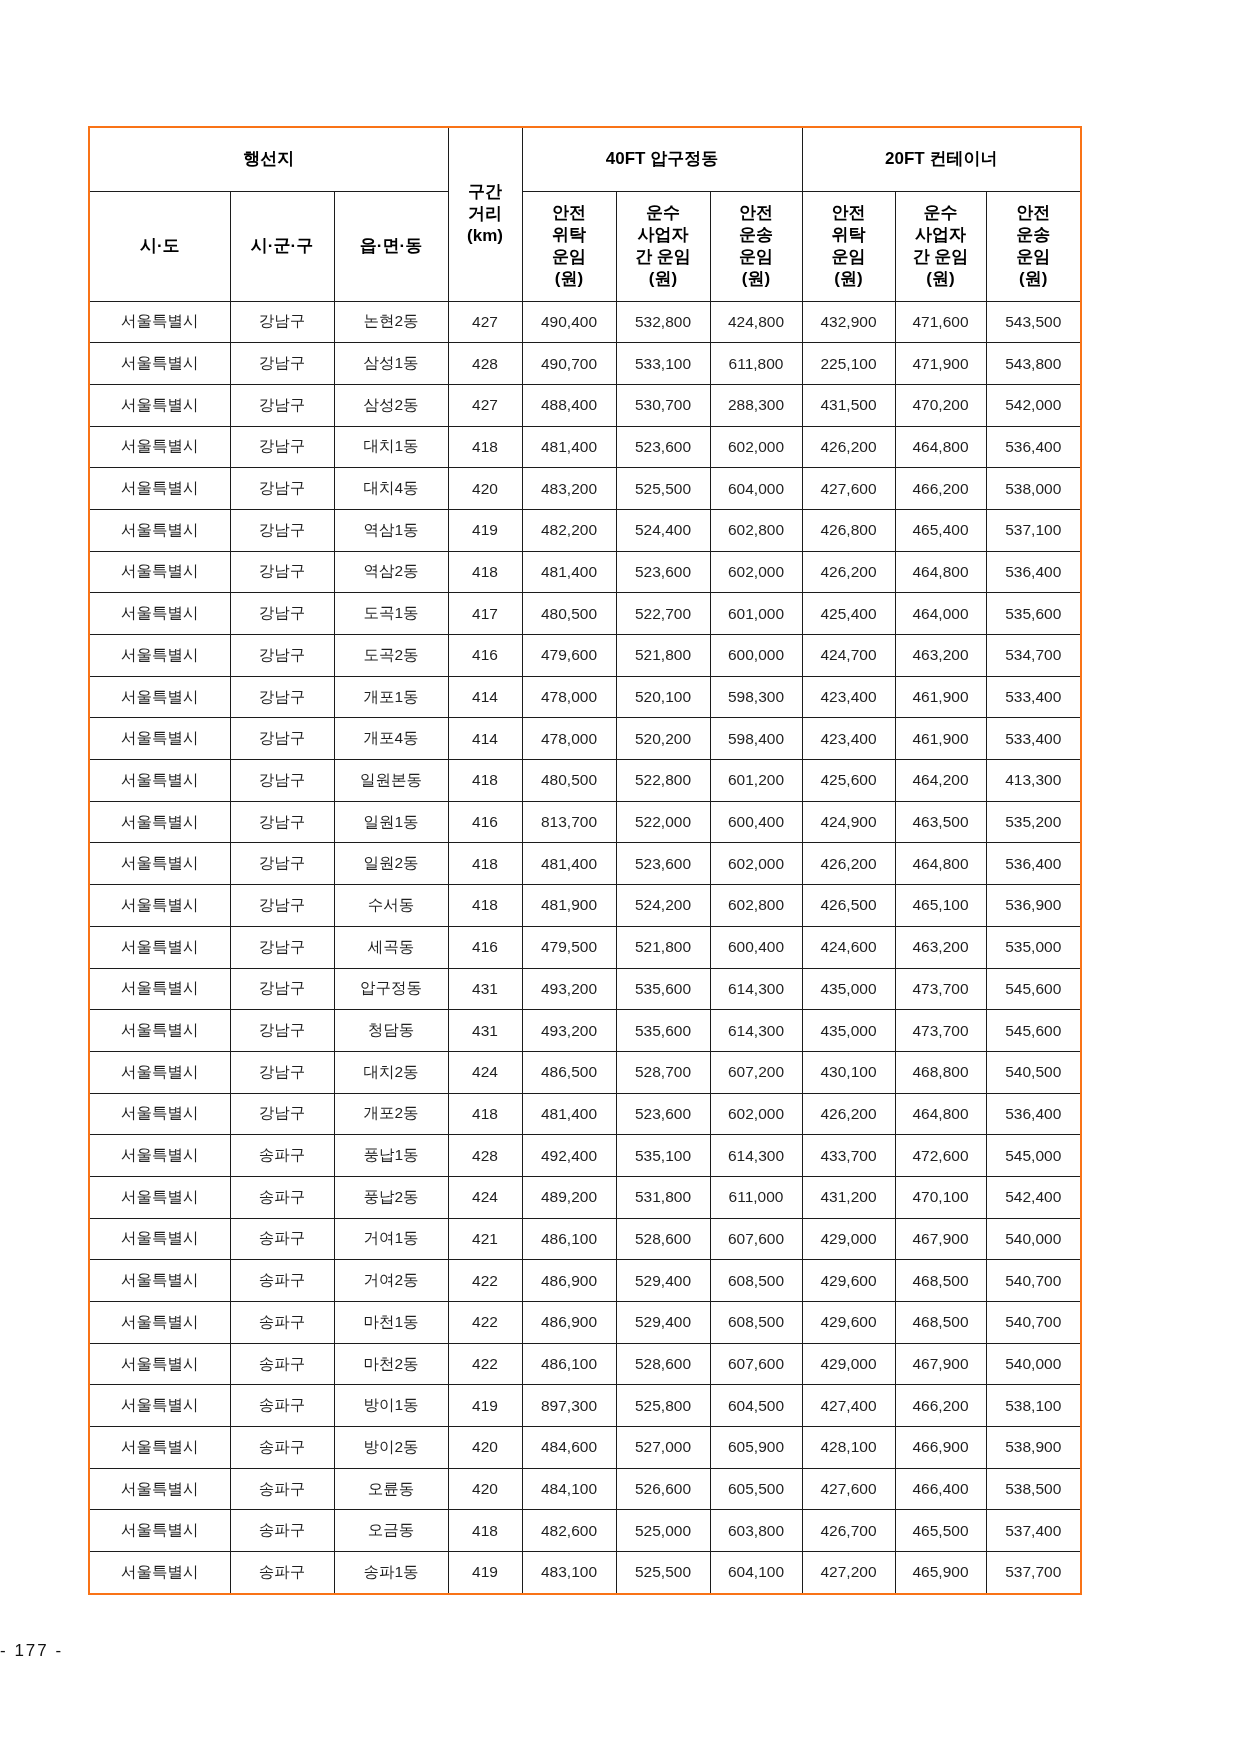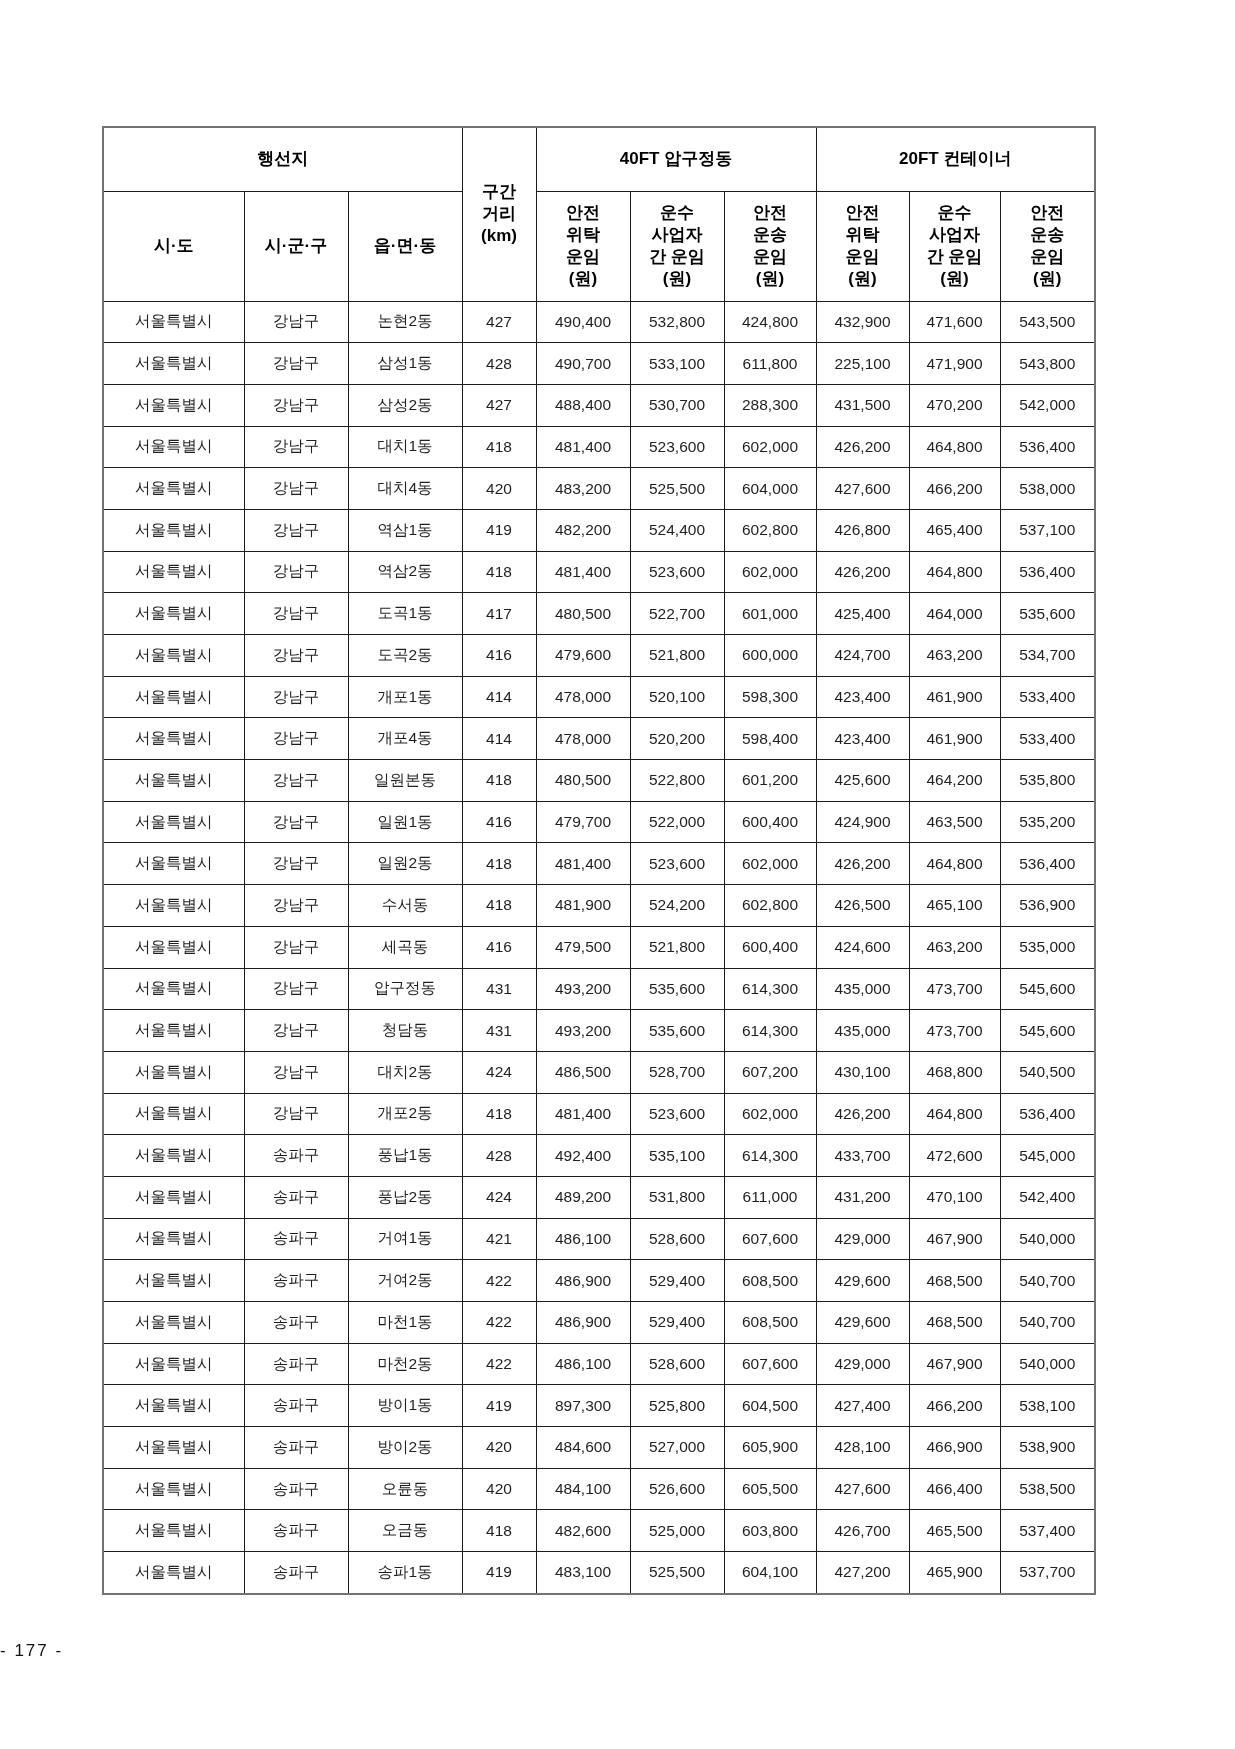--- a/index.html
+++ b/index.html
@@ -14,22 +14,21 @@
     background:#ffffff;
     overflow:hidden;
   }
   table.fare {
     position:absolute;
     left:88px;
     top:126px;
     width:992px;
     border-collapse:collapse;
     table-layout:fixed;
-    border:2px solid #737373;
-    margin-left:14px;
+    border:2px solid #f97316;
   }
   table.fare th, table.fare td {
     border:1px solid #1c1c1c;
     text-align:center;
     vertical-align:middle;
     padding:0;
     overflow:hidden;
   }
   thead th {
     font-weight:bold;
@@ -252,28 +251,28 @@
         <tr>
           <td>서울특별시</td>
           <td>강남구</td>
           <td>일원본동</td>
           <td>418</td>
           <td>480,500</td>
           <td>522,800</td>
           <td>601,200</td>
           <td>425,600</td>
           <td>464,200</td>
-          <td>535,800</td>
+          <td>413,300</td>
         </tr>
         <tr>
           <td>서울특별시</td>
           <td>강남구</td>
           <td>일원1동</td>
           <td>416</td>
-          <td>479,700</td>
+          <td>813,700</td>
           <td>522,000</td>
           <td>600,400</td>
           <td>424,900</td>
           <td>463,500</td>
           <td>535,200</td>
         </tr>
         <tr>
           <td>서울특별시</td>
           <td>강남구</td>
           <td>일원2동</td>

